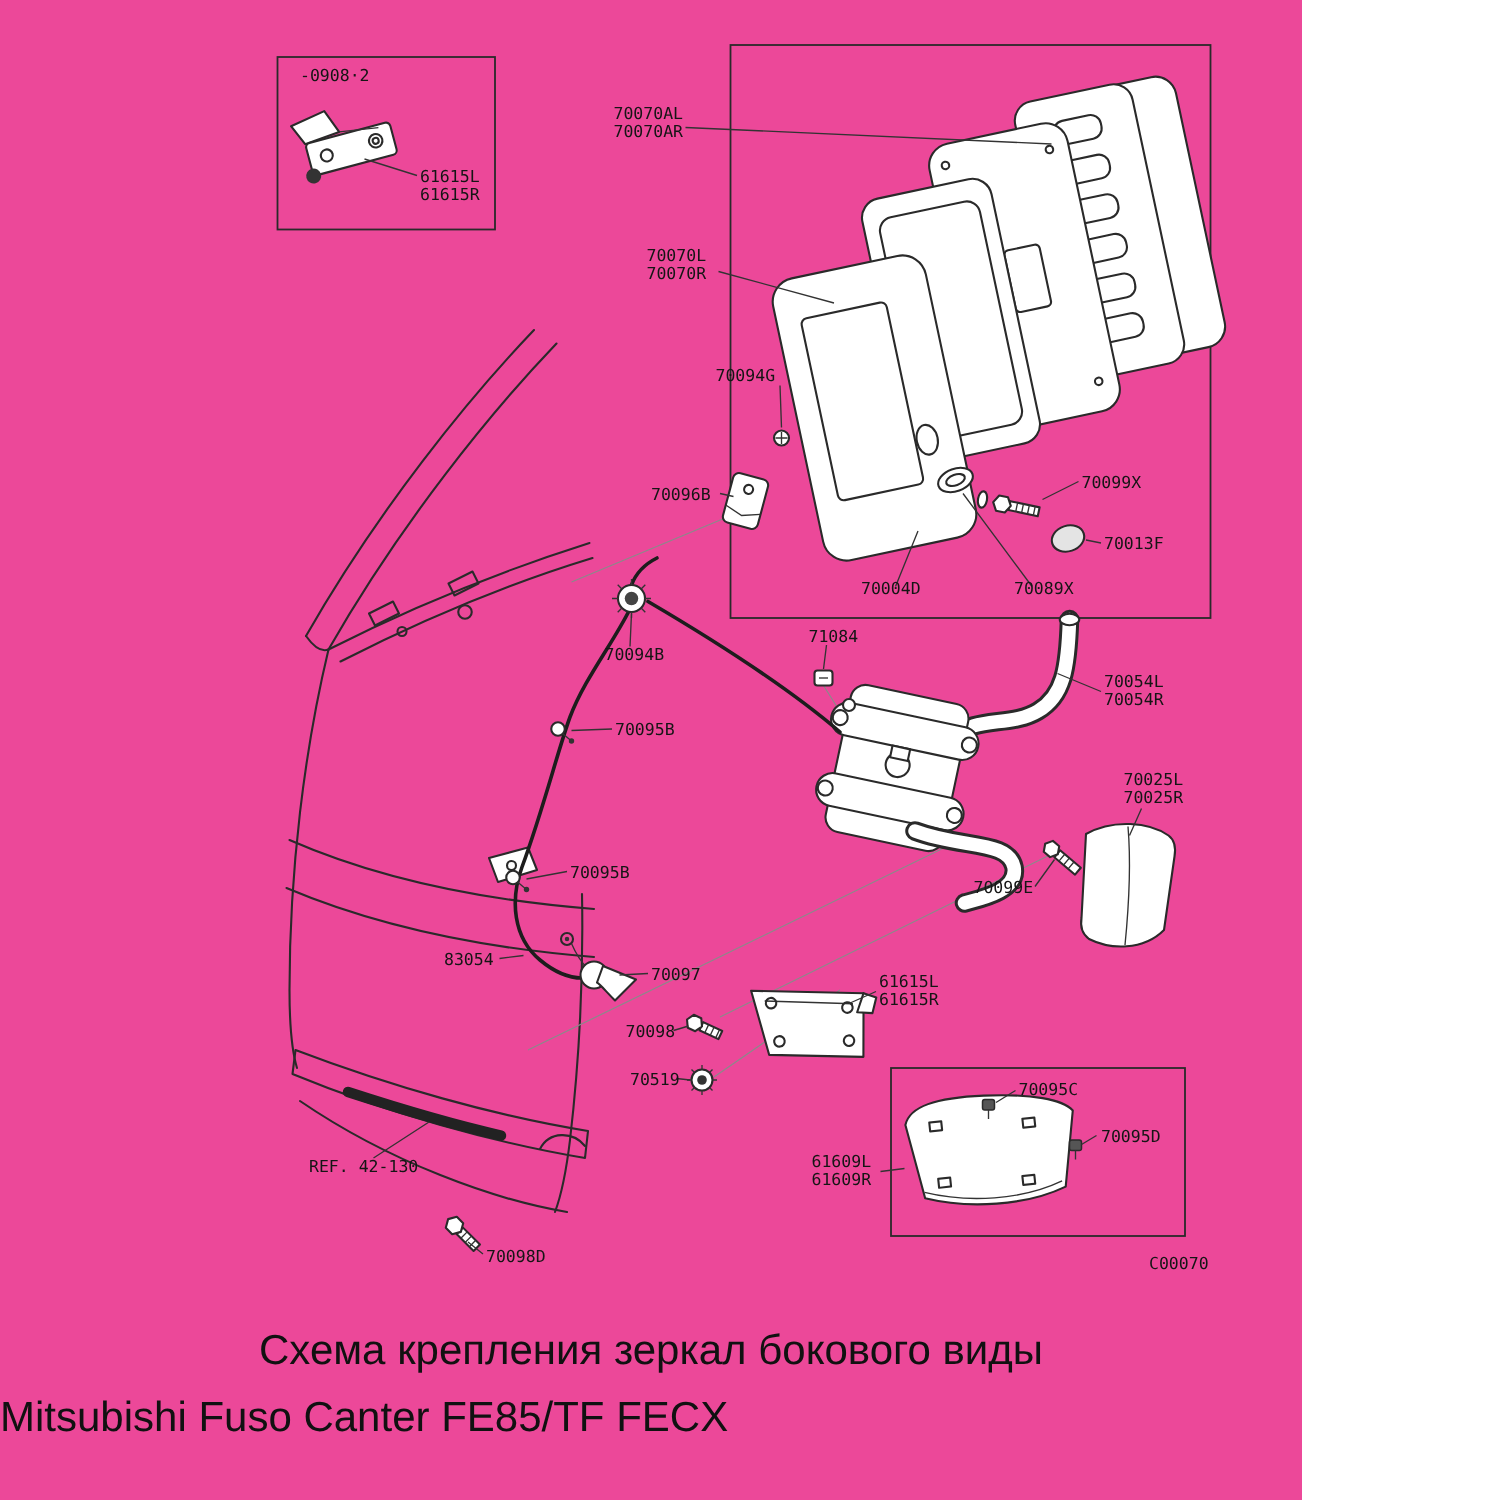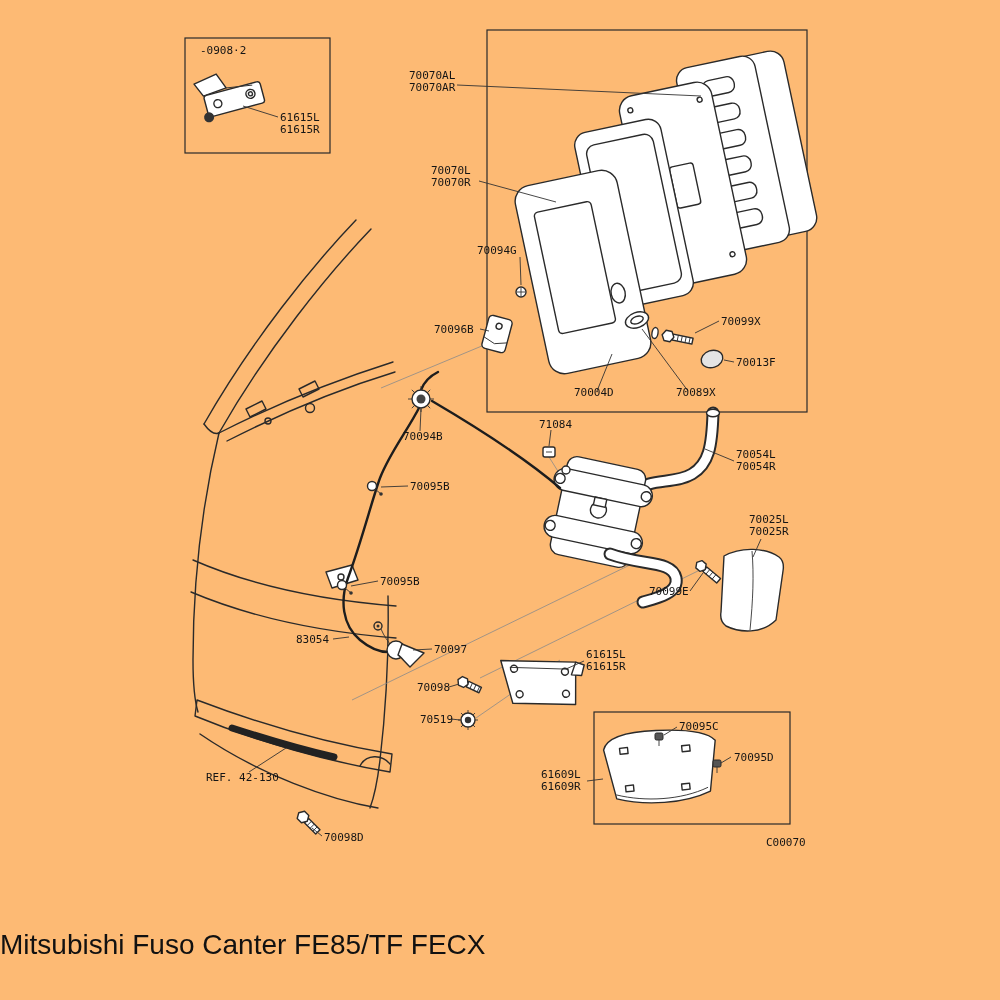--- a/index.html
+++ b/index.html
@@ -1,16 +1,16 @@
 <!DOCTYPE html>
 <html><head>
 <meta charset="utf-8">
 <style>
   html,body{margin:0;padding:0;background:#fff;}
-  .stage{position:relative;width:1000px;height:1000px;background:#fdba74;overflow:hidden;}
+  .stage{position:relative;width:868px;height:1000px;background:#ec4899;overflow:hidden;}
   svg{position:absolute;left:0;top:0;}
   .s{stroke:#2a2a2a;fill:none;stroke-width:1.4;stroke-linecap:round;stroke-linejoin:round;}
   .sw{stroke:#2a2a2a;fill:#fff;stroke-width:1.4;stroke-linejoin:round;}
   .thin{stroke:#333;stroke-width:0.9;fill:none;}
   .axis{stroke:#8a8a8a;stroke-width:0.8;fill:none;}
   .box{stroke:#2a2a2a;stroke-width:1.2;fill:none;}
   .lbl{font:11px "DejaVu Sans Mono", monospace;fill:#151515;}
   .tube-o{stroke:#2a2a2a;stroke-width:13;fill:none;stroke-linecap:round;}
   .tube-i{stroke:#fff;stroke-width:9;fill:none;stroke-linecap:round;}
   .cable{stroke:#1d1d1d;stroke-width:2.4;fill:none;stroke-linecap:round;}
@@ -269,14 +269,15 @@
     <text class="lbl" x="679" y="730">70095C</text>
     <text class="lbl" x="734" y="761">70095D</text>
     <text class="lbl" x="541" y="778">61609L</text>
     <text class="lbl" x="541" y="790">61609R</text>
     <text class="lbl" x="206" y="781">REF. 42-130</text>
     <text class="lbl" x="324" y="841">70098D</text>
     <text class="lbl" x="766" y="846">C00070</text>
   </g>
 </svg>
 
+<div class="title">Схема крепления зеркал бокового виды</div>
 <div class="subtitle">Mitsubishi Fuso Canter FE85/TF FECX</div>
 </div>
 
 </body></html>

